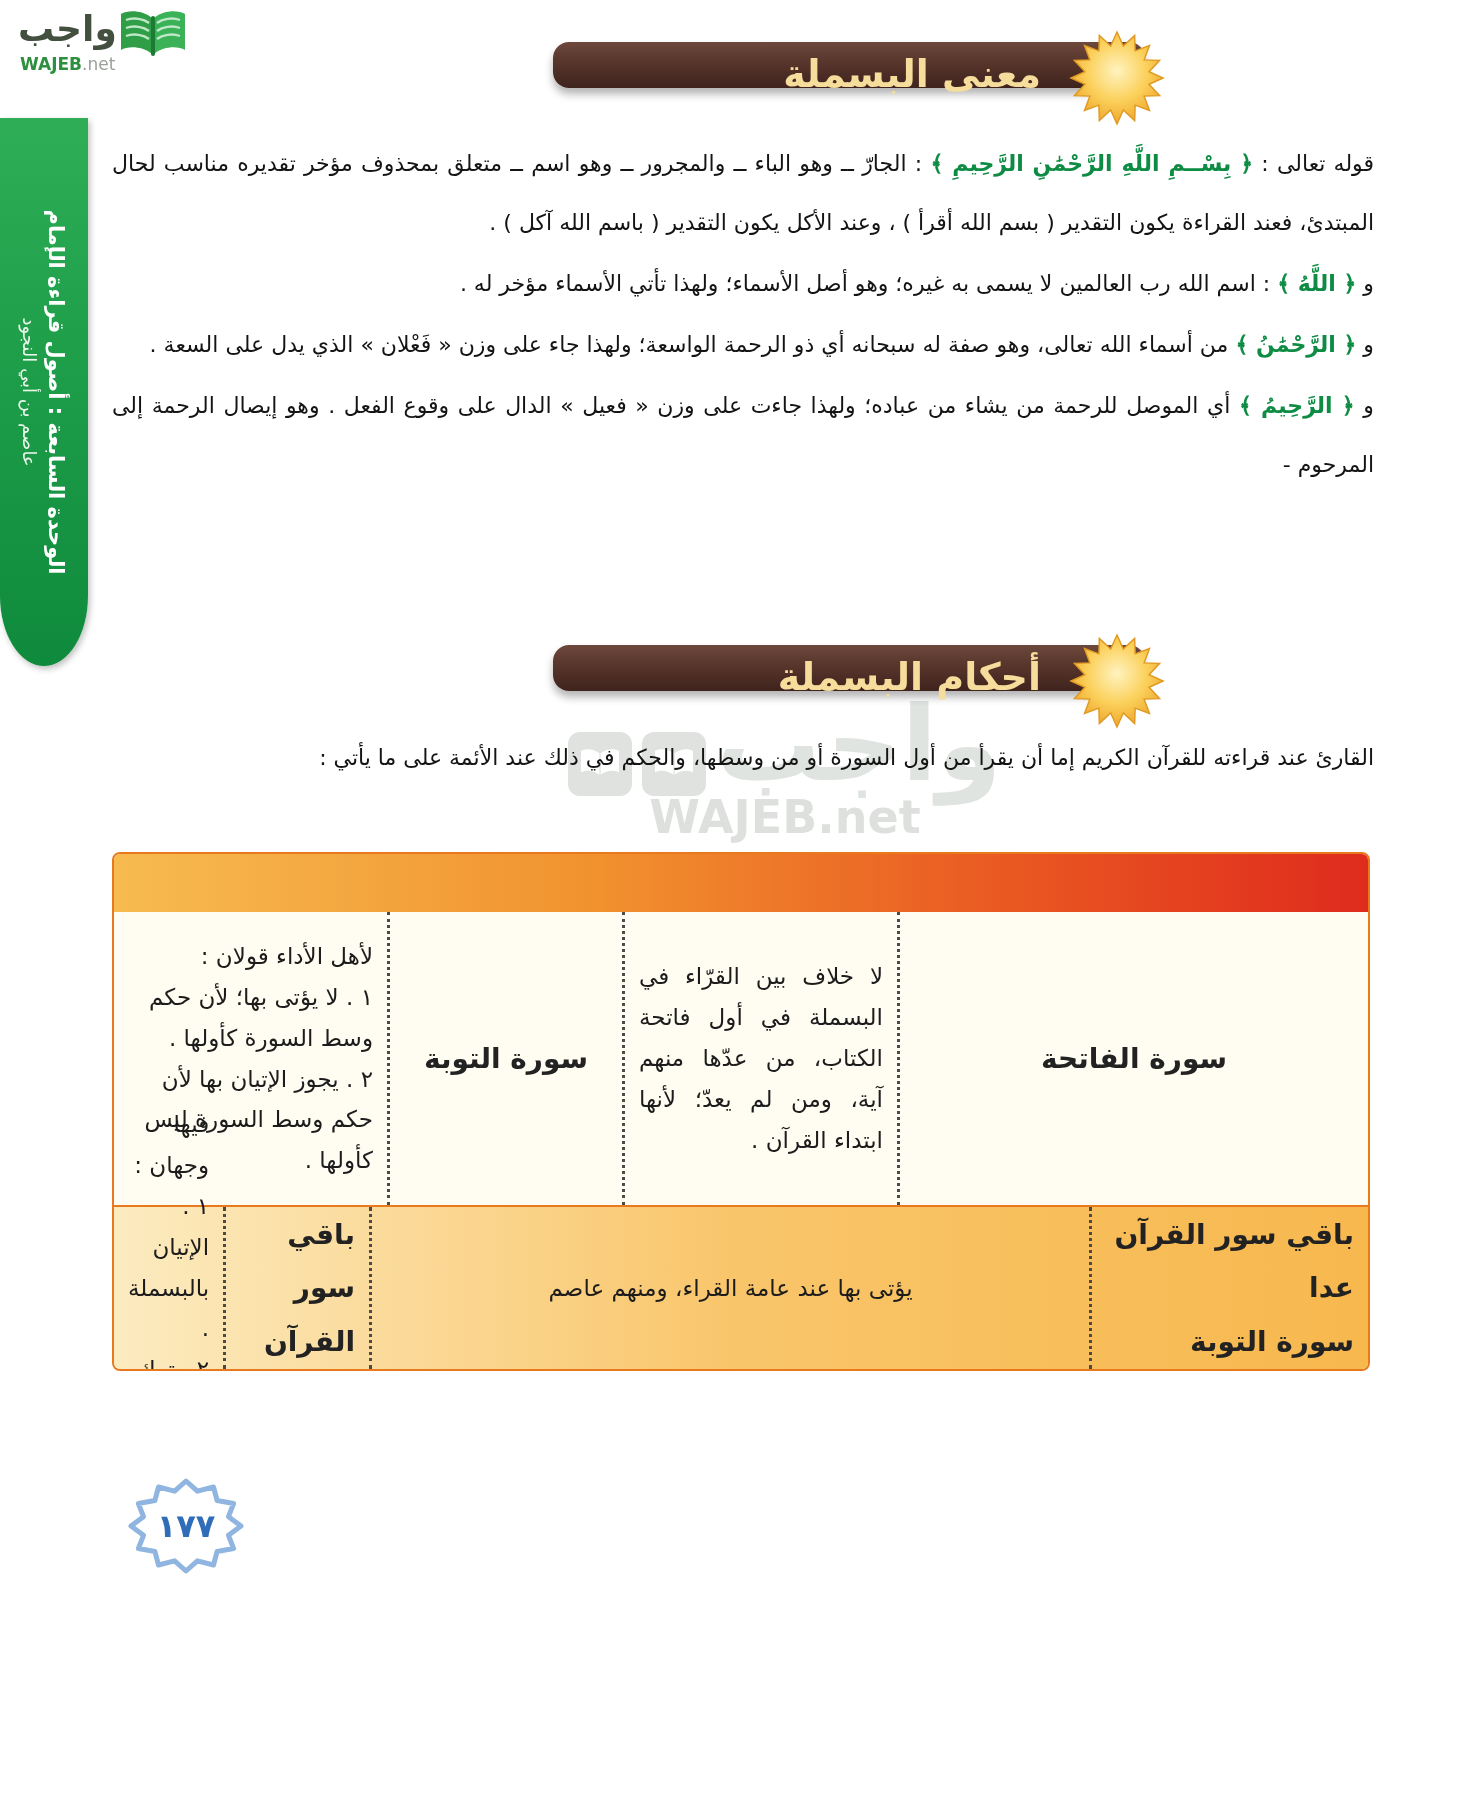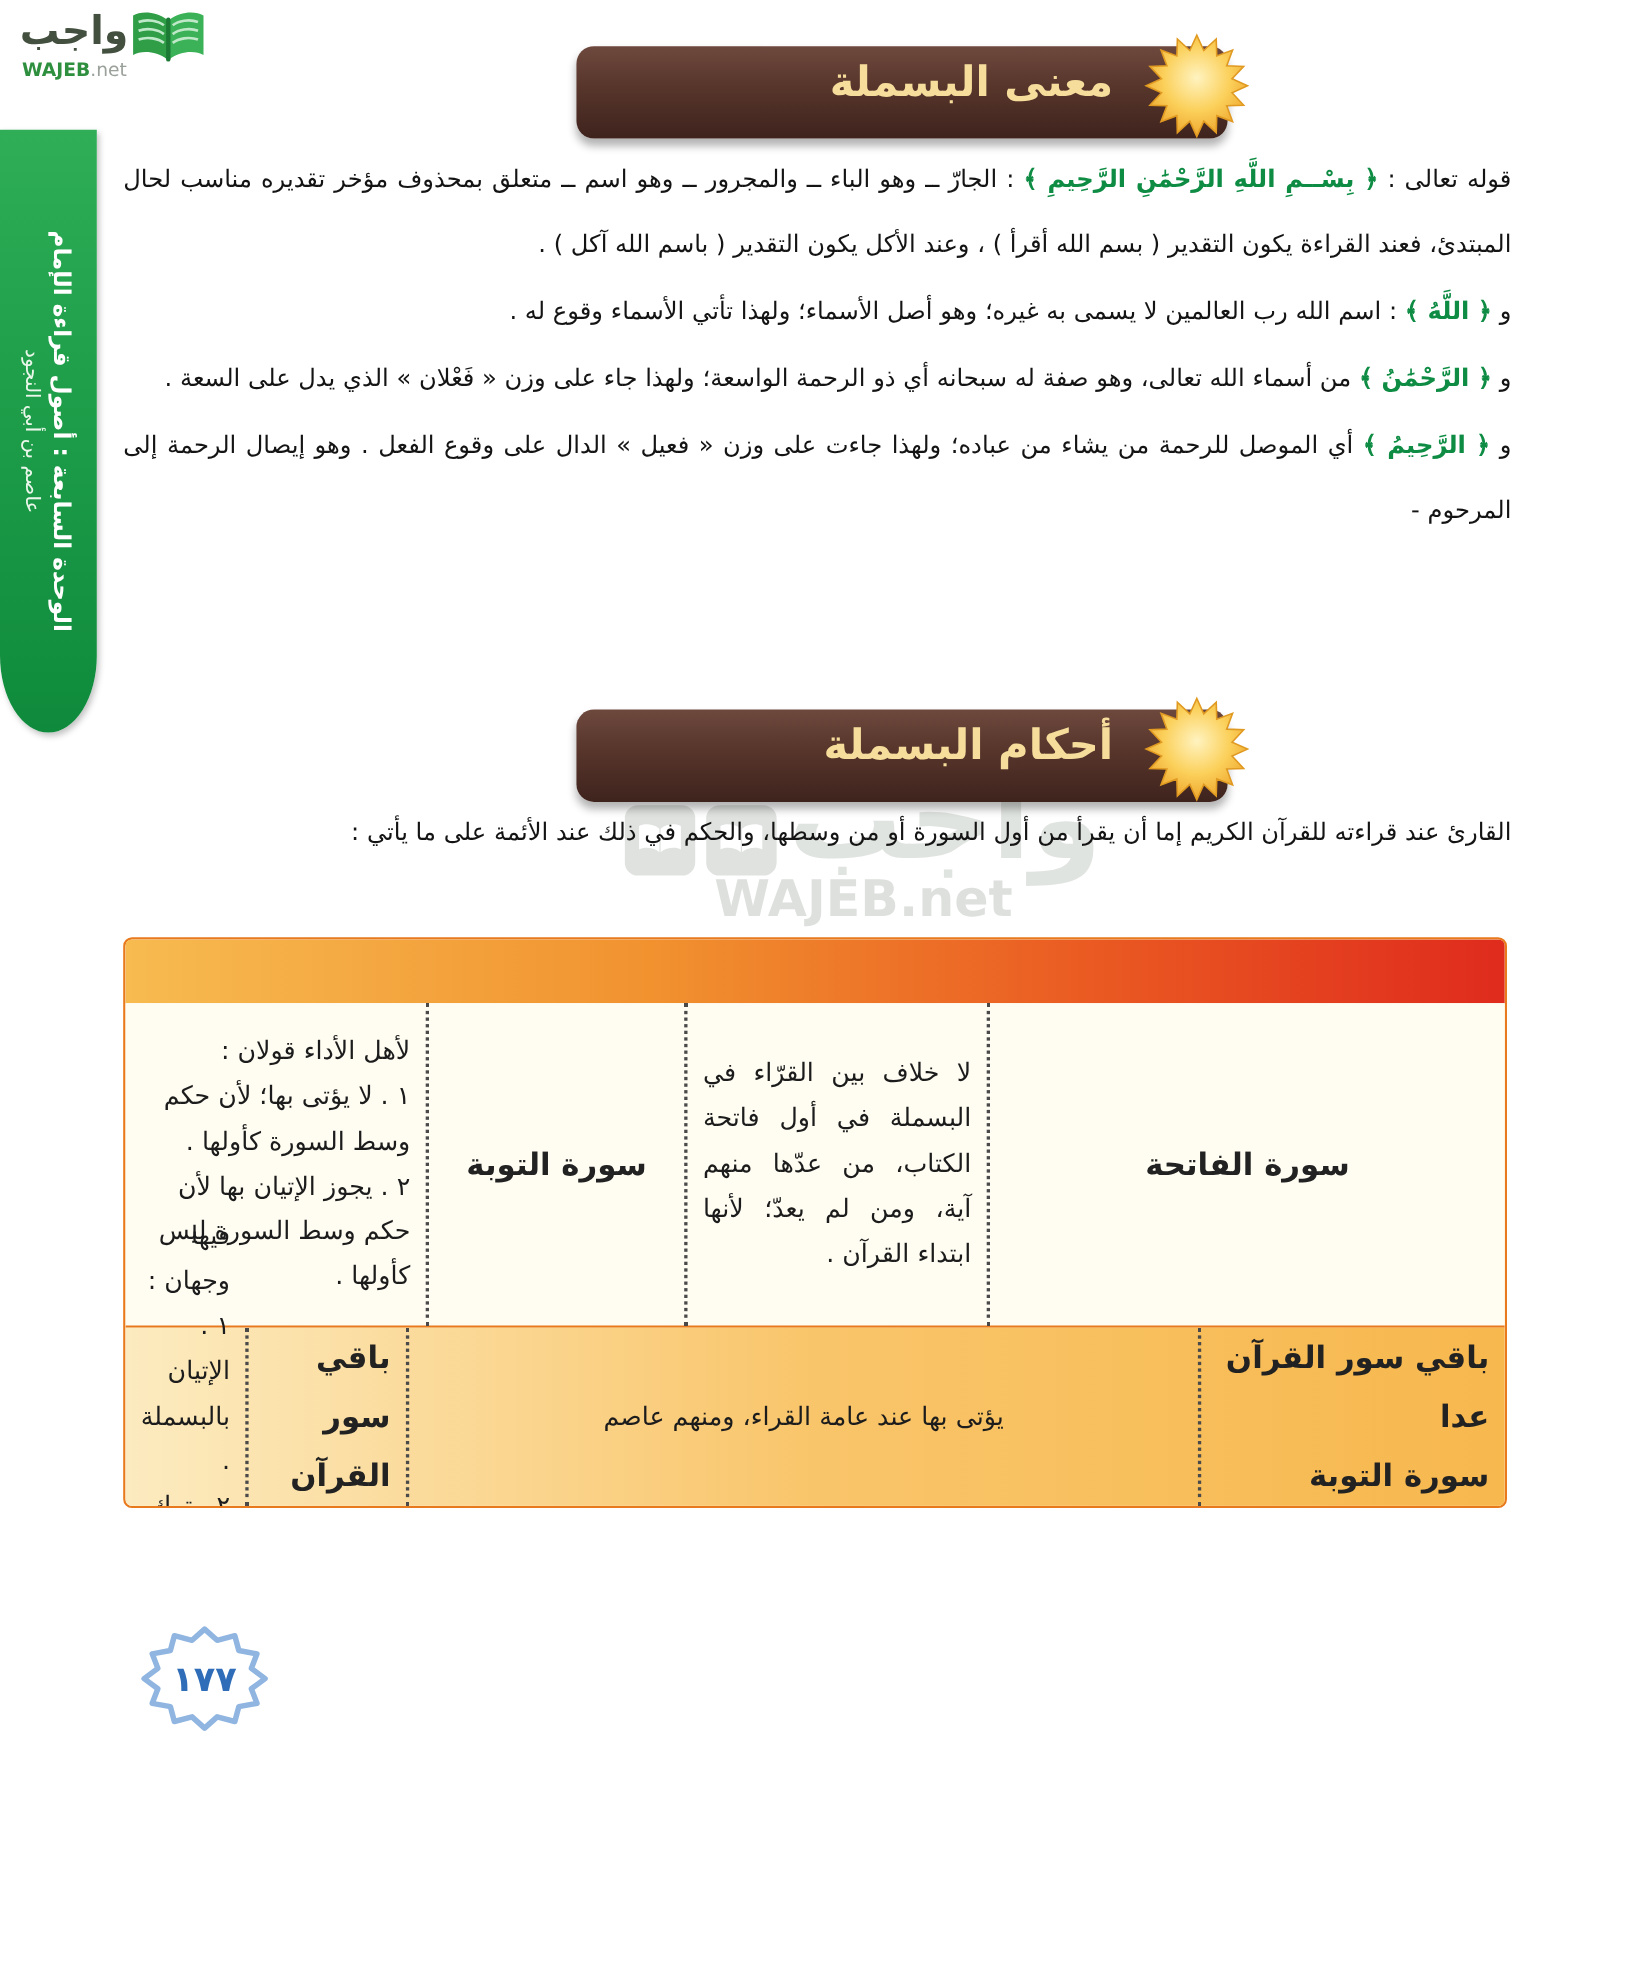--- a/index.html
+++ b/index.html
@@ -46,21 +46,21 @@
     text-align:center; z-index:0; opacity:.55; direction:rtl;
   }
   .wm-row { display:flex; align-items:flex-end; justify-content:center; gap:10px; }
   .wm-word { font-size:104px; line-height:1; font-weight:bold; color:#c8cec8; }
   .wm-domain { font-size:46px; font-weight:bold; color:#c2c8c2; direction:ltr; text-align:center; margin-top:-6px; }
   .wm-tile { width:64px; height:64px; background:#c5cbc5; border-radius:12px; display:flex; align-items:center; justify-content:center; }
   .wm-tile svg { display:block; }
 
   
   .banner {
-    position:absolute; right:366px; width:592px; height:84px;
+    position:absolute; right:337px; width:592px; height:46px;
     background: linear-gradient(180deg,#6d483d 0%, #57352b 45%, #3e231d 100%);
     border-radius:16px;
     box-shadow: 0 6px 8px rgba(0,0,0,.30);
     z-index:2;
     padding-left:40px;
   }
   .banner .btitle {
     position:absolute; right:104px; top:0; height:66px; line-height:64px;
     font-size:38px; font-weight:bold; color:#f6dd9c;
   }
@@ -173,21 +173,21 @@
             <stop offset="55%" stop-color="#fbd05a"></stop>
             <stop offset="100%" stop-color="#eda42b"></stop>
         </radialGradient>
       </defs>
       <polygon points="98,50 83.4,56.6 94.4,68.4 78.3,68.9 83.9,83.9 68.9,78.3 68.4,94.4 56.6,83.4 50,98 43.4,83.4 31.6,94.4 31.1,78.3 16.1,83.9 21.7,68.9 5.6,68.4 16.6,56.6 2,50 16.6,43.4 5.6,31.6 21.7,31.1 16.1,16.1 31.1,21.7 31.6,5.6 43.4,16.6 50,2 56.6,16.6 68.4,5.6 68.9,21.7 83.9,16.1 78.3,31.1 94.4,31.6 83.4,43.4" fill="url(#sun1)" stroke="#e09a22" stroke-width="1.5"></polygon>
     </svg>
   </div>
 
   <div class="prose block-meaning">
     <p><span>قوله تعالى : </span><span class="quote">﴿ بِسْــمِ اللَّهِ الرَّحْمَٰنِ الرَّحِيمِ ﴾</span><span> : الجارّ ــ وهو الباء ــ والمجرور ــ وهو اسم ــ متعلق بمحذوف مؤخر تقديره مناسب لحال المبتدئ، فعند القراءة يكون التقدير ( بسم الله أقرأ ) ، وعند الأكل يكون التقدير ( باسم الله آكل ) .</span></p>
-    <p><span>و </span><span class="quote">﴿ اللَّهُ ﴾</span><span> : اسم الله رب العالمين لا يسمى به غيره؛ وهو أصل الأسماء؛ ولهذا تأتي الأسماء وقوع له .</span></p>
+    <p><span>و </span><span class="quote">﴿ اللَّهُ ﴾</span><span> : اسم الله رب العالمين لا يسمى به غيره؛ وهو أصل الأسماء؛ ولهذا تأتي الأسماء مؤخر له .</span></p>
     <p><span>و </span><span class="quote">﴿ الرَّحْمَٰنُ ﴾</span><span> من أسماء الله تعالى، وهو صفة له سبحانه أي ذو الرحمة الواسعة؛ ولهذا جاء على وزن « فَعْلان » الذي يدل على السعة .</span></p>
     <p><span>و </span><span class="quote">﴿ الرَّحِيمُ ﴾</span><span> أي الموصل للرحمة من يشاء من عباده؛ ولهذا جاءت على وزن « فعيل » الدال على وقوع الفعل . وهو إيصال الرحمة إلى المرحوم -</span></p>
   </div>
 
   <div class="banner banner-rules">
     <div class="btitle">أحكام البسملة</div>
     <svg class="burst" viewBox="0 0 100 100">
       <defs>
         <radialGradient id="sun2" cx="50%" cy="42%" r="60%">
           <stop offset="0%" stop-color="#fff3c0"></stop>

